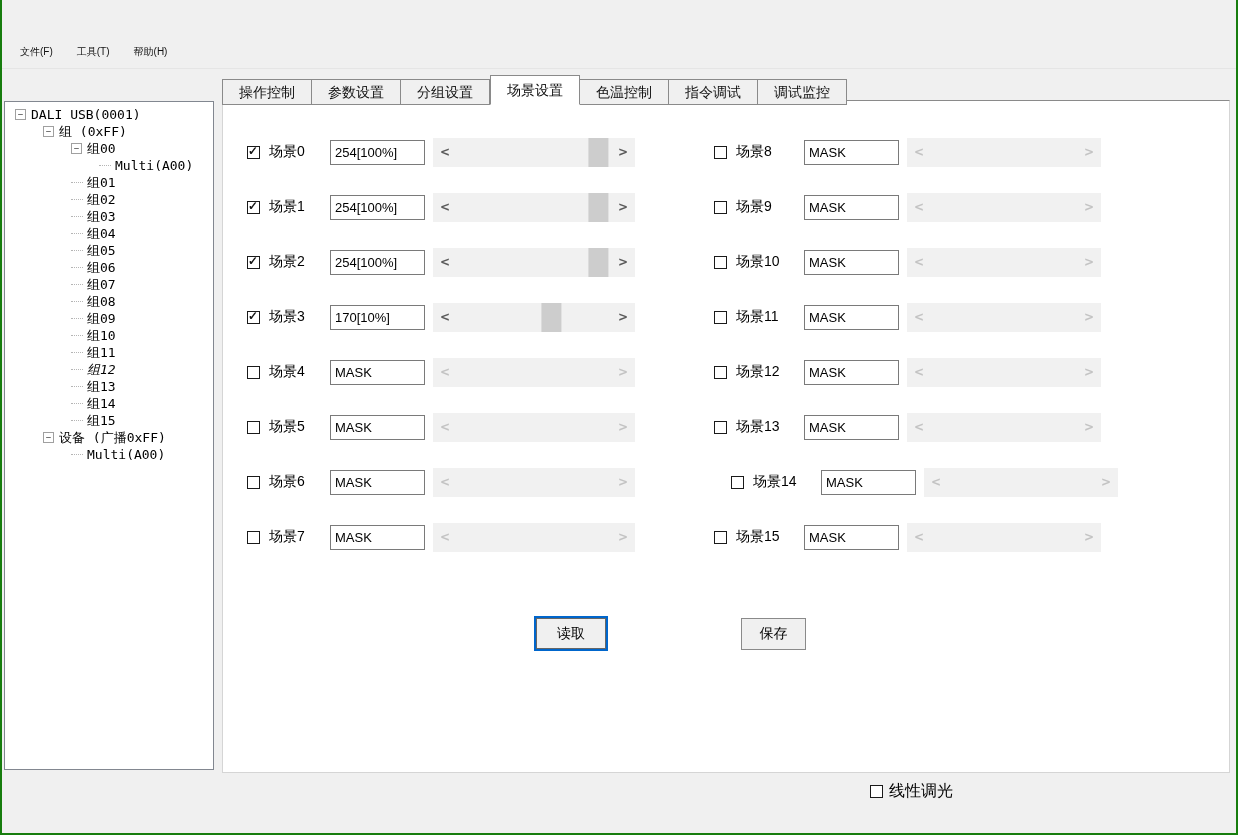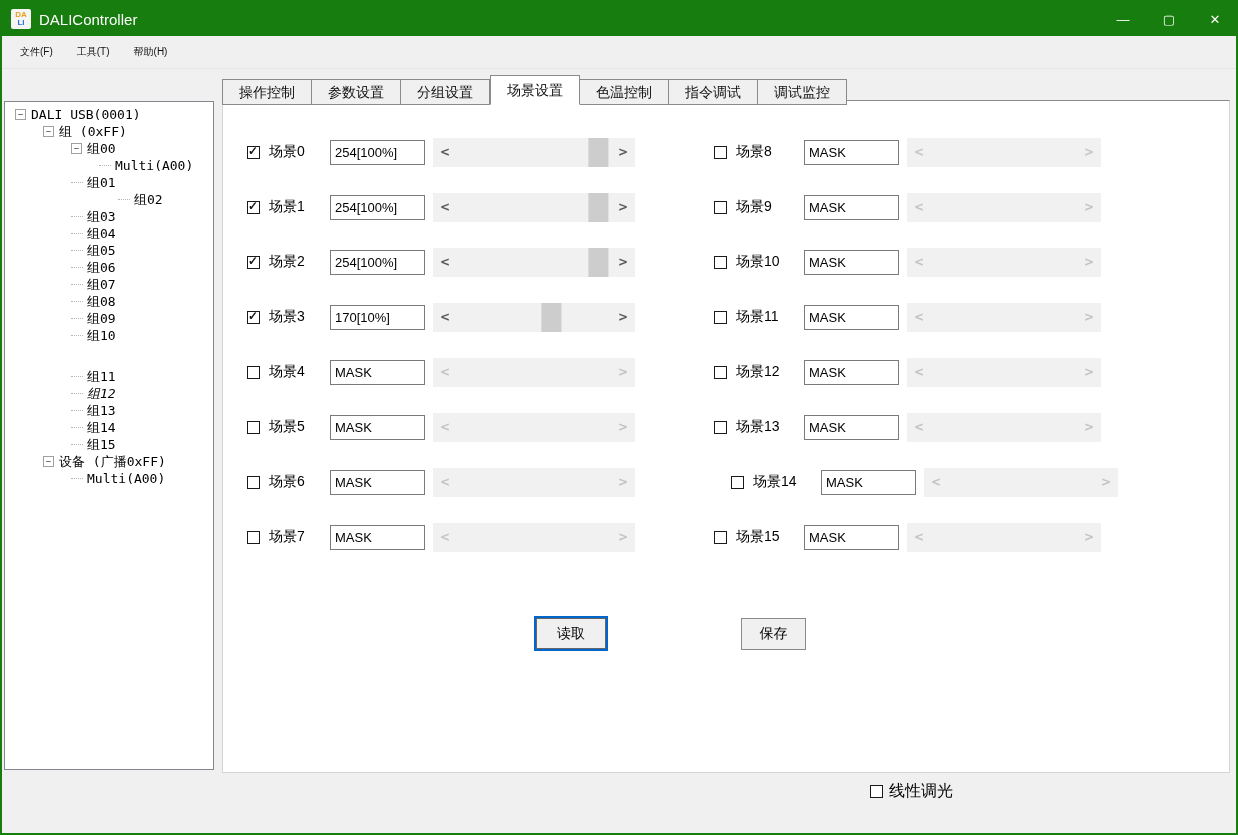--- a/index.html
+++ b/index.html
@@ -61,32 +61,20 @@
   .grip { position: absolute; right: 4px; bottom: 5px; width: 13px; height: 13px; }
   .grip i { position: absolute; width: 3px; height: 3px; background: #b0b0b0; }
   .grip i:nth-child(1){ right:0; bottom:0; } .grip i:nth-child(2){ right:5px; bottom:0; } .grip i:nth-child(3){ right:10px; bottom:0; }
   .grip i:nth-child(4){ right:0; bottom:5px; } .grip i:nth-child(5){ right:5px; bottom:5px; } .grip i:nth-child(6){ right:0; bottom:10px; }
 </style>
 </head>
 <body>
 
 <div class="window">
 
-  <div class="titlebar">
-    <div class="app-icon">
-        <span>DA</span>
-        <span class="l2">LI</span>
-      </div>
-    <div class="title-text">DALIController</div>
-    <div class="win-btns">
-      <div class="win-btn">—</div>
-      <div class="win-btn">▢</div>
-      <div class="win-btn">✕</div>
-    </div>
-  </div>
 
   <div class="menubar">
       <span class="menu-item">文件(F)</span>
       <span class="menu-item">工具(T)</span>
       <span class="menu-item">帮助(H)</span>
     </div>
 
   <div class="treepanel">
       <div class="tree-item" style="padding-left: 10px; margin-top: 4px;">
         <span class="expand-box">−</span>
@@ -101,21 +89,21 @@
         <span>组00</span>
       </div>
       <div class="tree-item" style="padding-left: 94px;">
         <span class="leaf-dash"></span>
         <span>Multi(A00)</span>
       </div>
       <div class="tree-item" style="padding-left: 66px;">
         <span class="leaf-dash"></span>
         <span>组01</span>
       </div>
-      <div class="tree-item" style="padding-left: 66px; margin-left: 47px;">
+      <div class="tree-item" style="padding-left: 66px;">
         <span class="leaf-dash"></span>
         <span>组02</span>
       </div>
       <div class="tree-item" style="padding-left: 66px;">
         <span class="leaf-dash"></span>
         <span>组03</span>
       </div>
       <div class="tree-item" style="padding-left: 66px;">
         <span class="leaf-dash"></span>
         <span>组04</span>
@@ -137,21 +125,21 @@
         <span>组08</span>
       </div>
       <div class="tree-item" style="padding-left: 66px;">
         <span class="leaf-dash"></span>
         <span>组09</span>
       </div>
       <div class="tree-item" style="padding-left: 66px;">
         <span class="leaf-dash"></span>
         <span>组10</span>
       </div>
-      <div class="tree-item" style="padding-left: 66px; margin-top: 24px;">
+      <div class="tree-item" style="padding-left: 66px;">
         <span class="leaf-dash"></span>
         <span>组11</span>
       </div>
       <div class="tree-item" style="padding-left: 66px; font-style: italic;">
         <span class="leaf-dash"></span>
         <span>组12</span>
       </div>
       <div class="tree-item" style="padding-left: 66px;">
         <span class="leaf-dash"></span>
         <span>组13</span>

